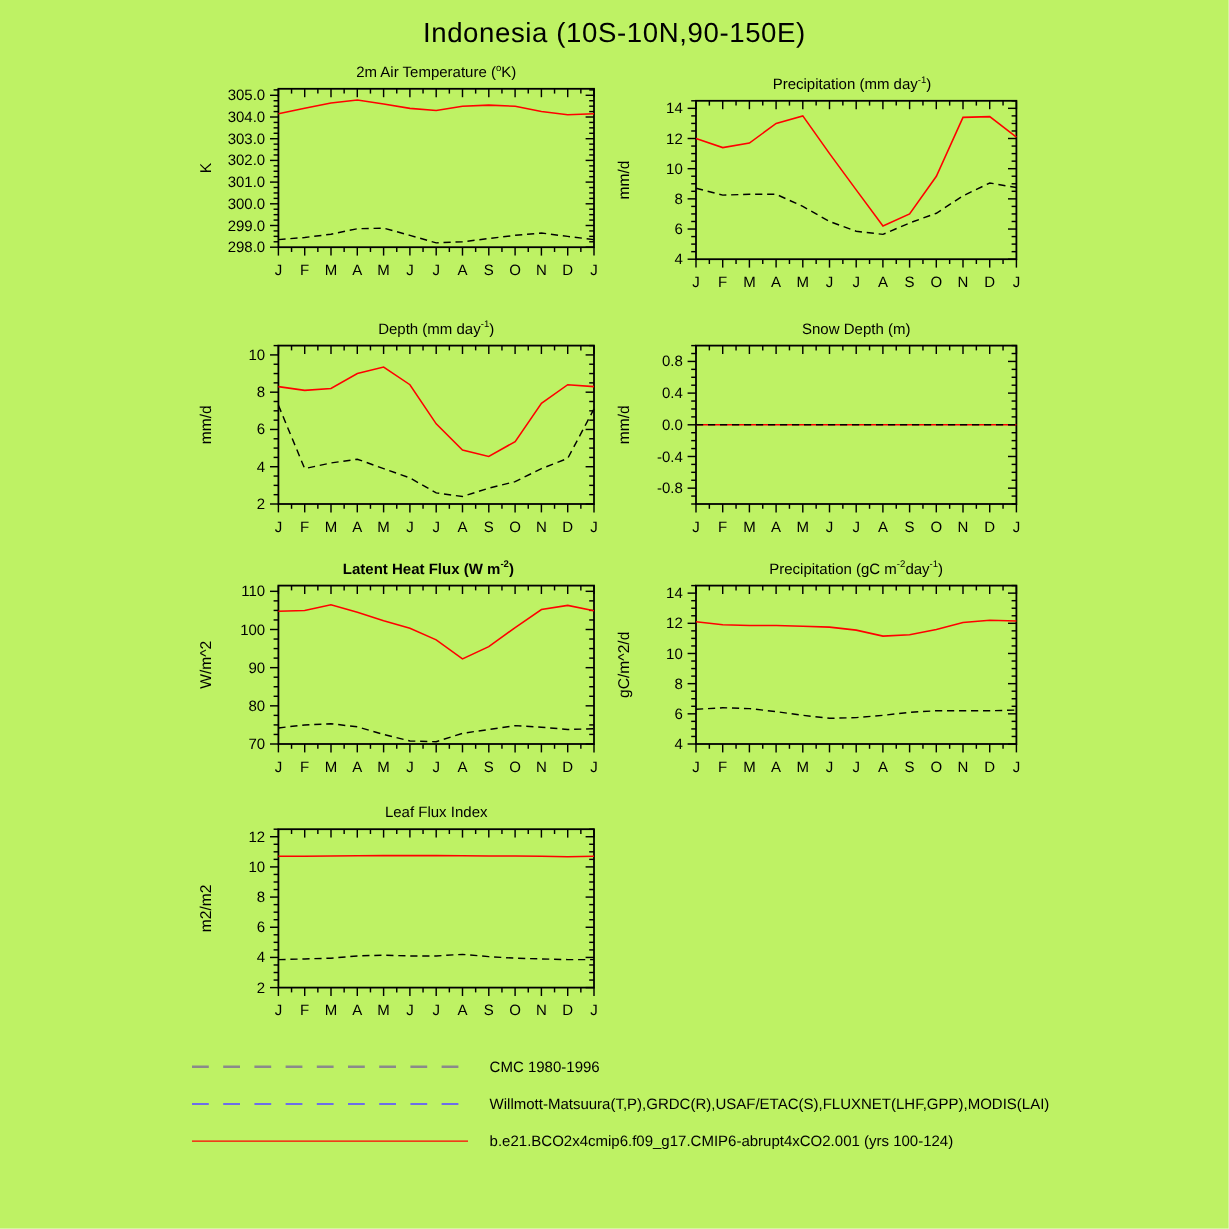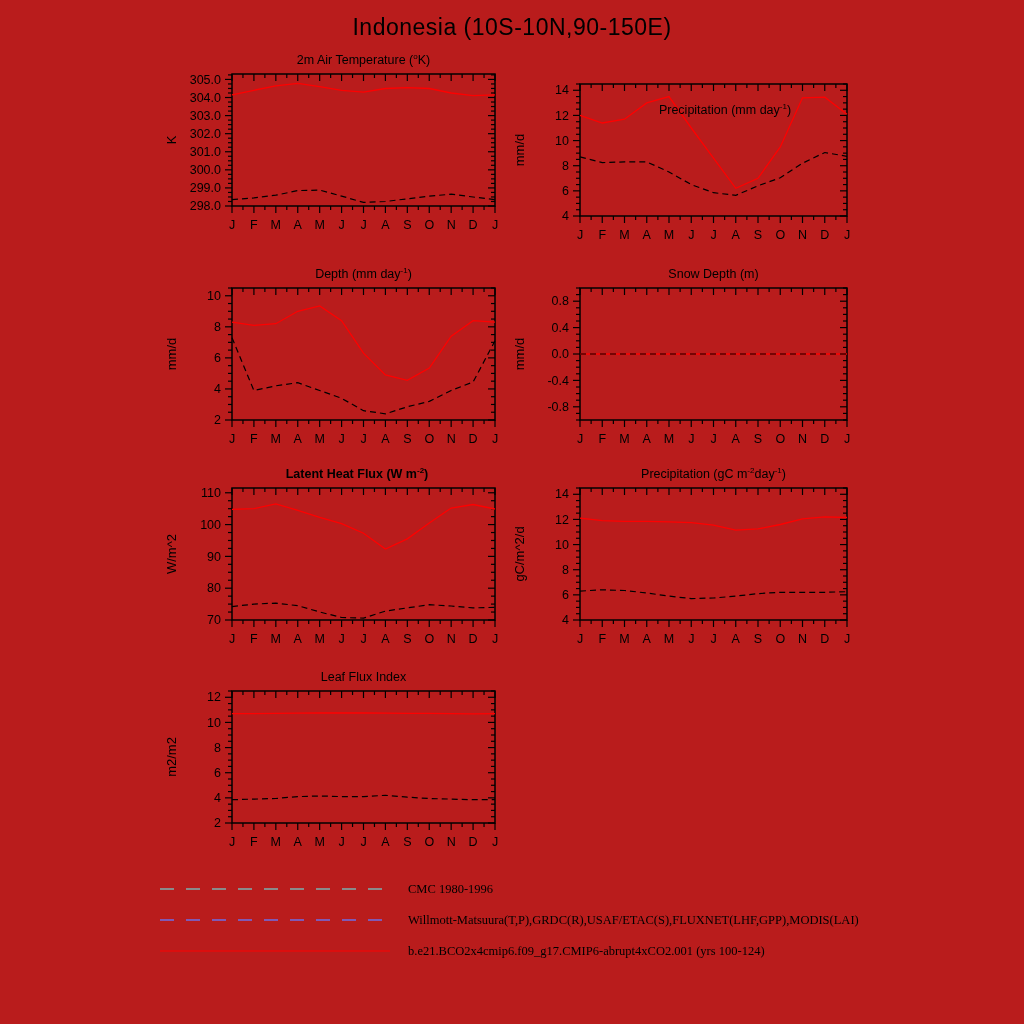--- a/index.html
+++ b/index.html
@@ -1,25 +1,25 @@
 <!DOCTYPE html>
 <html><head>
 <meta charset="utf-8">
 <style>
   html,body{margin:0;padding:0;background:#ffffff;}
-  .canvas{position:relative;width:1024px;height:1024px;background:#b91c1c;
+  .canvas{position:relative;width:1024px;height:1024px;background:#bef264;
           font-family:"Liberation Sans",sans-serif;color:#000;overflow:hidden;}
   .main-title{position:absolute;top:14px;left:0;width:100%;text-align:center;
               font-size:23px;letter-spacing:0.5px;}
   .chart{position:absolute;}
   .chart-title{position:absolute;top:5px;transform:translateX(-50%);
                font-size:12.5px;white-space:nowrap;}
   .chart-title sup{font-size:8px;line-height:0;}
   svg{display:block;overflow:visible;}
-  .legend-row{position:absolute;left:160px;height:14px;display:flex;align-items:flex-start;font-family:Liberation Serif, serif;}
+  .legend-row{position:absolute;left:160px;height:14px;display:flex;align-items:flex-start;}
   .legend-swatch{width:230px;height:14px;flex:none;}
   .legend-label{margin-left:18px;font-size:12.5px;white-space:nowrap;}
 </style>
 </head>
 <body>
 
 <div class="canvas">
   <div class="main-title">Indonesia (10S-10N,90-150E)</div>
 
   <div id="charts">
@@ -163,21 +163,21 @@
             <line x1="347.04166666666663" y1="26" x2="347.04166666666663" y2="30" stroke="#000000" stroke-width="1.2"></line>
           </g>
           <text transform="translate(39,92) rotate(-90)" text-anchor="middle" font-size="13" fill="#000">K</text>
           <g>
             <polyline points="95.0,46.8 116.9,42.3 138.8,37.8 160.8,35.4 182.7,38.7 204.6,42.3 226.5,44.1 248.4,40.5 270.3,39.6 292.3,40.5 314.2,45.0 336.1,47.7 358.0,46.8" fill="none" stroke="#ff0000" stroke-width="1.3"></polyline>
             <polyline points="95.0,151.7 116.9,149.9 138.8,147.2 160.8,142.6 182.7,142.1 204.6,148.1 226.5,154.4 248.4,153.5 270.3,150.8 292.3,148.1 314.2,146.2 336.1,149.0 358.0,151.7" fill="none" stroke="#000000" stroke-width="1.2" stroke-dasharray="6,4"></polyline>
           </g>
         </svg>
       </div>
       <div class="chart" style="left: 485px; top: 58px;">
-        <div class="chart-title" style="left: 240px; margin-top: 40px;"><span>Precipitation (mm day</span><sup>-1</sup><span>)</span></div>
+        <div class="chart-title" style="left: 225px;"><span>Precipitation (mm day</span><sup>-1</sup><span>)</span></div>
         <svg width="384" height="200">
           <rect x="95" y="26" width="267" height="132" fill="none" stroke="#000000" stroke-width="1.5"></rect>
           <g>
             <line x1="88" y1="158" x2="95" y2="158" stroke="#000000" stroke-width="1.2"></line>
             <line x1="355" y1="158" x2="362" y2="158" stroke="#000000" stroke-width="1.2"></line>
             <text x="84" y="162.2" text-anchor="end" font-size="12.5" fill="#000">4</text>
             <line x1="88" y1="132.85714285714286" x2="95" y2="132.85714285714286" stroke="#000000" stroke-width="1.2"></line>
             <line x1="355" y1="132.85714285714286" x2="362" y2="132.85714285714286" stroke="#000000" stroke-width="1.2"></line>
             <text x="84" y="137.05714285714285" text-anchor="end" font-size="12.5" fill="#000">6</text>
             <line x1="88" y1="107.71428571428572" x2="95" y2="107.71428571428572" stroke="#000000" stroke-width="1.2"></line>

